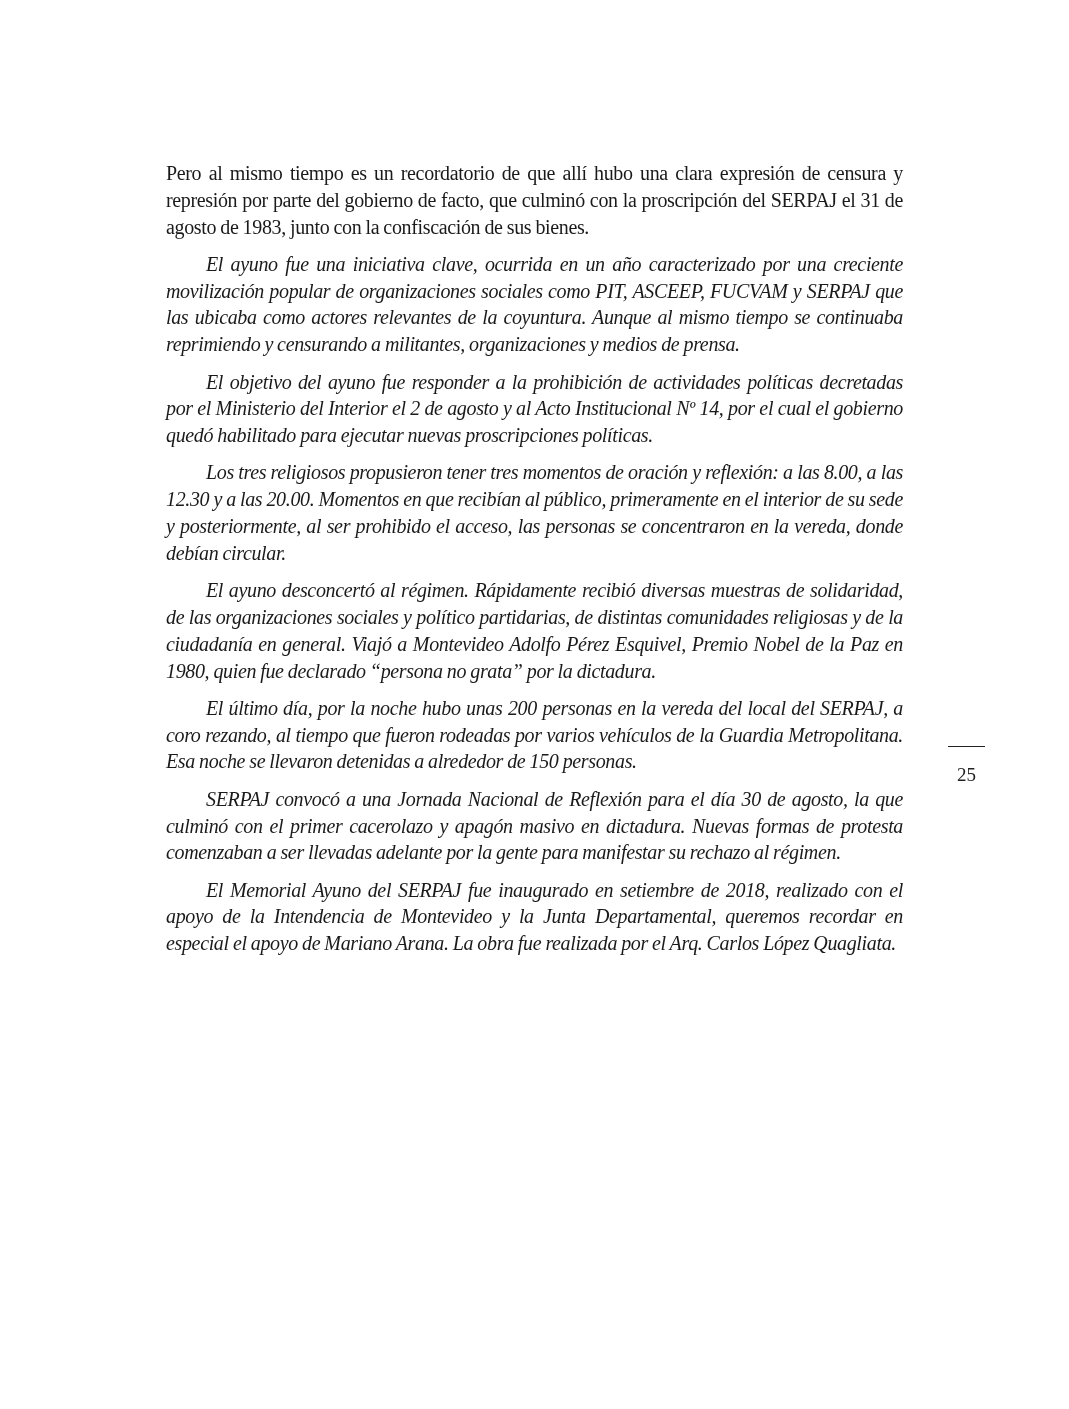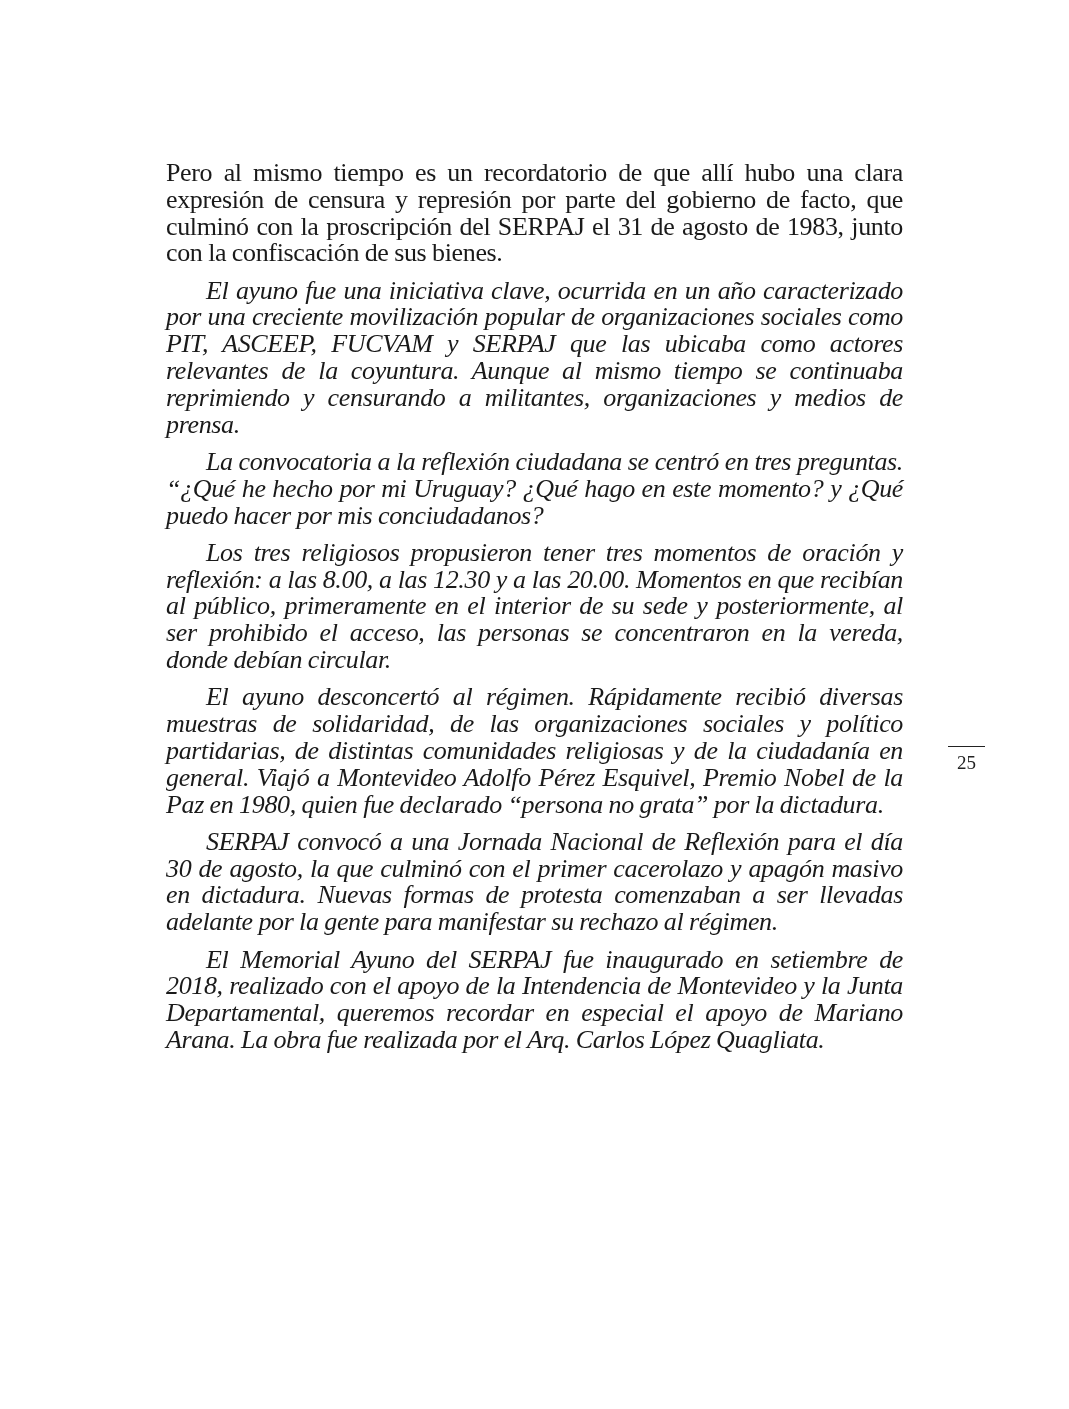--- a/index.html
+++ b/index.html
@@ -16,50 +16,51 @@
       color: #1a1a1a;
     }
     .page {
       position: absolute;
       left: 166px;
       top: 160px;
       width: 737px;
     }
     .para {
       margin: 0 0 10.5px 0;
-      font-size: 26px;
+      font-size: 20px;
       line-height: 26.8px;
       text-align: justify;
       text-indent: 0;
       letter-spacing: -0.35px;
       word-spacing: -0.5px;
     }
     .para.indent {
       text-indent: 40px;
       font-style: italic;
     }
     .folio {
       position: absolute;
       left: 948px;
       top: 746px;
       width: 37px;
       border-top: 1.4px solid #222;
       text-align: center;
       font-size: 19px;
       line-height: 24px;
-      padding-top: 4px;
+      padding-top: 16px;
       color: #222;
     }
   </style>
 </head>
 <body>
 
 <div class="page">
   <p class="para">Pero al mismo tiempo es un recordatorio de que allí hubo una clara expresión de censura y represión por parte del gobierno de facto, que culminó con la proscripción del SERPAJ el 31 de agosto de 1983, junto con la confiscación de sus bienes.</p>
   <p class="para indent">El ayuno fue una iniciativa clave, ocurrida en un año caracterizado por una creciente movilización popular de organizaciones sociales como PIT, ASCEEP, FUCVAM y SERPAJ que las ubicaba como actores relevantes de la coyuntura. Aunque al mismo tiempo se continuaba reprimiendo y censurando a militantes, organizaciones y medios de prensa.</p>
-  <p class="para indent">La convocatoria a la reflexión ciudadana se centró en tres preguntas. “¿Qué he hecho por mi Uruguay? ¿Qué hago en este momento? y ¿Qué puedo hacer por mis conciudadanos?</p>
+  <p class="para indent">El objetivo del ayuno fue responder a la prohibición de actividades políticas decretadas por el Ministerio del Interior el 2 de agosto y al Acto Institucional Nº 14, por el cual el gobierno quedó habilitado para ejecutar nuevas proscripciones políticas.</p>
   <p class="para indent">Los tres religiosos propusieron tener tres momentos de oración y reflexión: a las 8.00, a las 12.30 y a las 20.00. Momentos en que recibían al público, primeramente en el interior de su sede y posteriormente, al ser prohibido el acceso, las personas se concentraron en la vereda, donde debían circular.</p>
   <p class="para indent">El ayuno desconcertó al régimen. Rápidamente recibió diversas muestras de solidaridad, de las organizaciones sociales y político partidarias, de distintas comunidades religiosas y de la ciudadanía en general. Viajó a Montevideo Adolfo Pérez Esquivel, Premio Nobel de la Paz en 1980, quien fue declarado “persona no grata” por la dictadura.</p>
+  <p class="para indent">El último día, por la noche hubo unas 200 personas en la vereda del local del SERPAJ, a coro rezando, al tiempo que fueron rodeadas por varios vehículos de la Guardia Metropolitana. Esa noche se llevaron detenidas a alrededor de 150 personas.</p>
   <p class="para indent">SERPAJ convocó a una Jornada Nacional de Reflexión para el día 30 de agosto, la que culminó con el primer cacerolazo y apagón masivo en dictadura. Nuevas formas de protesta comenzaban a ser llevadas adelante por la gente para manifestar su rechazo al régimen.</p>
   <p class="para indent">El Memorial Ayuno del SERPAJ fue inaugurado en setiembre de 2018, realizado con el apoyo de la Intendencia de Montevideo y la Junta Departamental, queremos recordar en especial el apoyo de Mariano Arana. La obra fue realizada por el Arq. Carlos López Quagliata.</p>
 </div>
 
 <div class="folio">25</div>
 
 </body></html>

